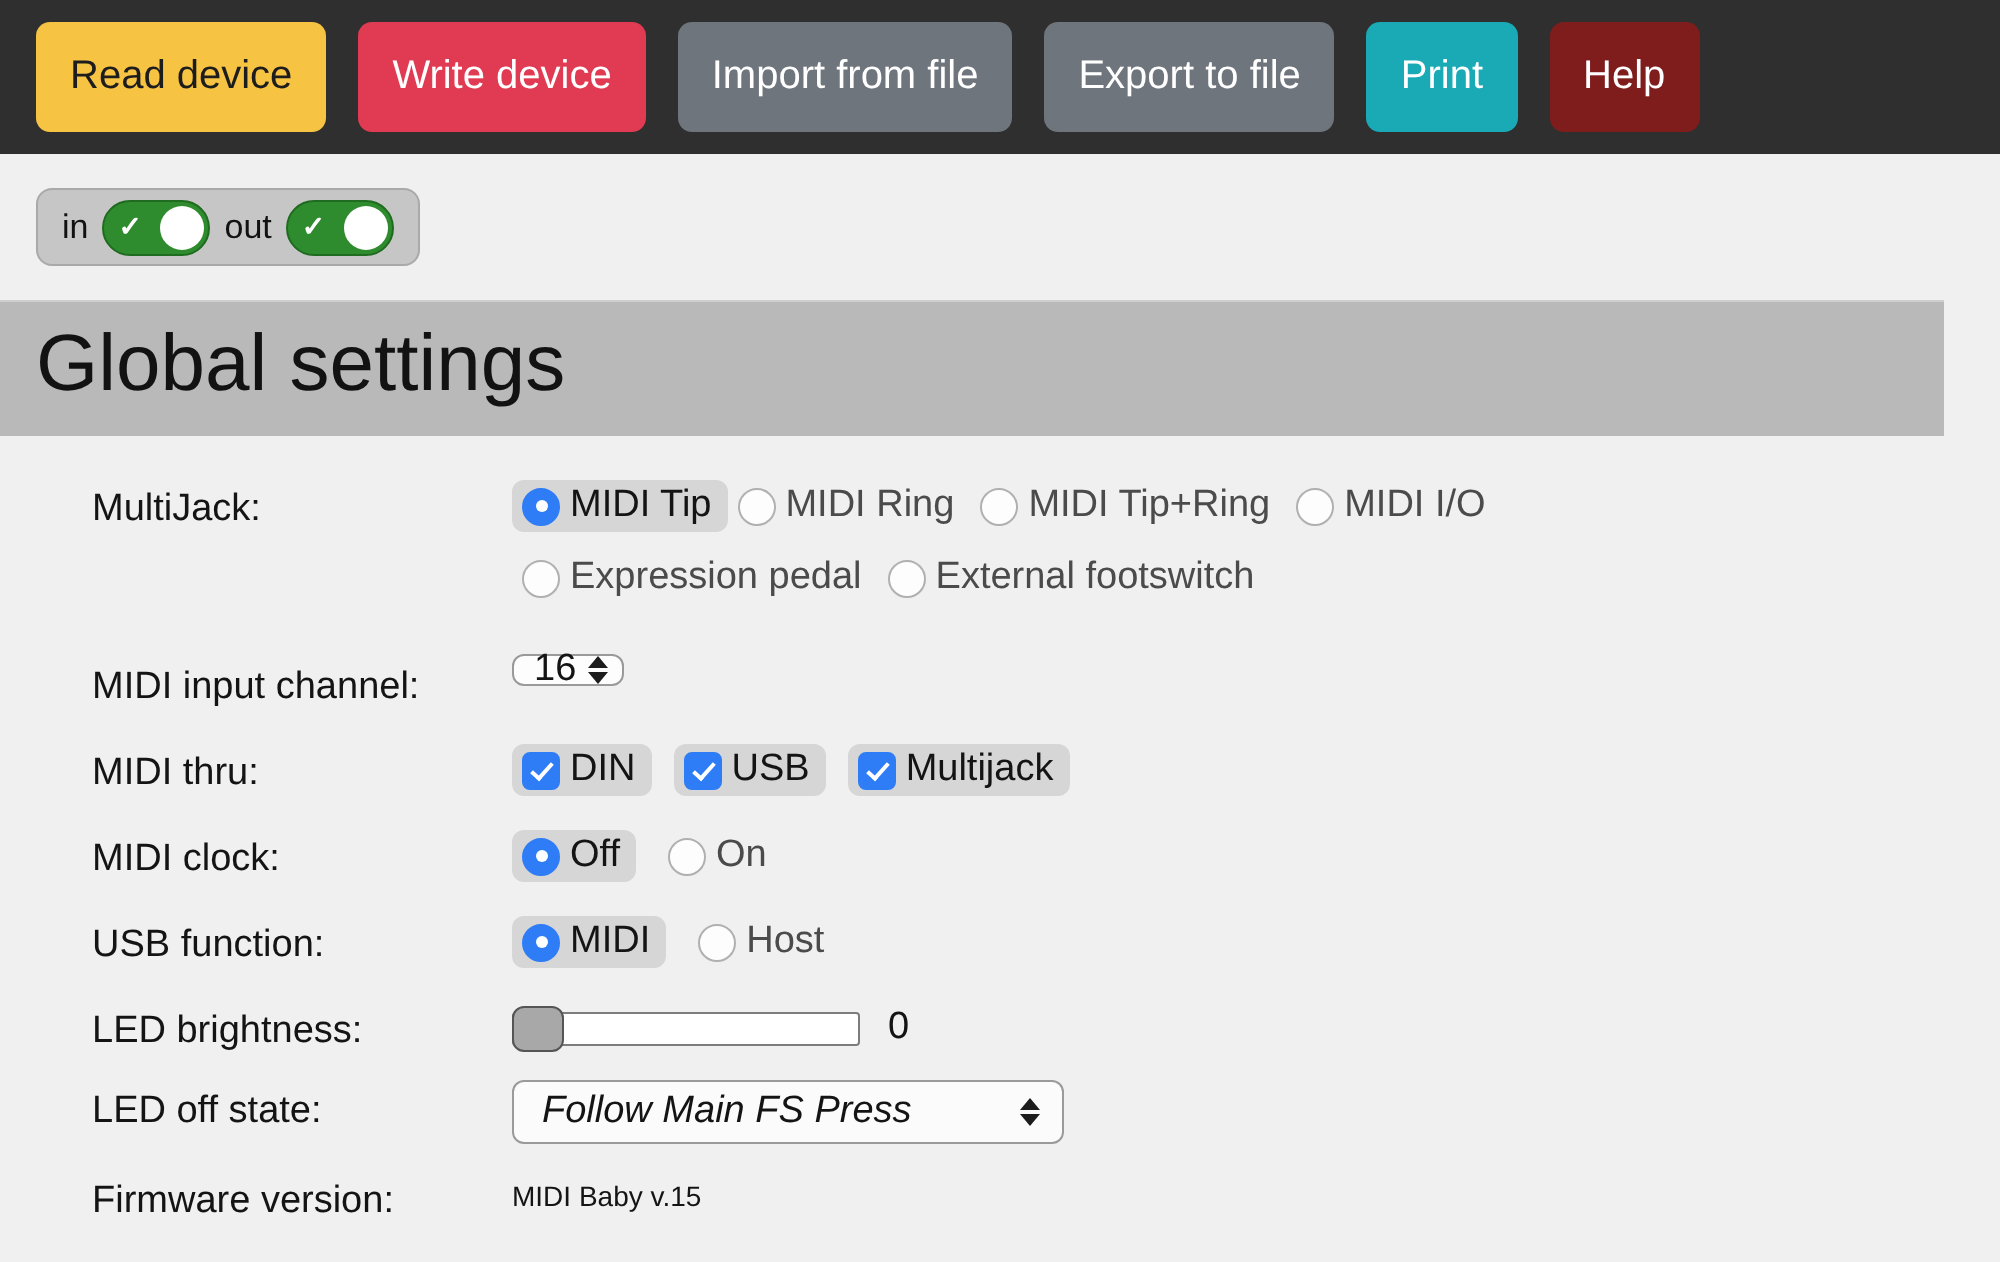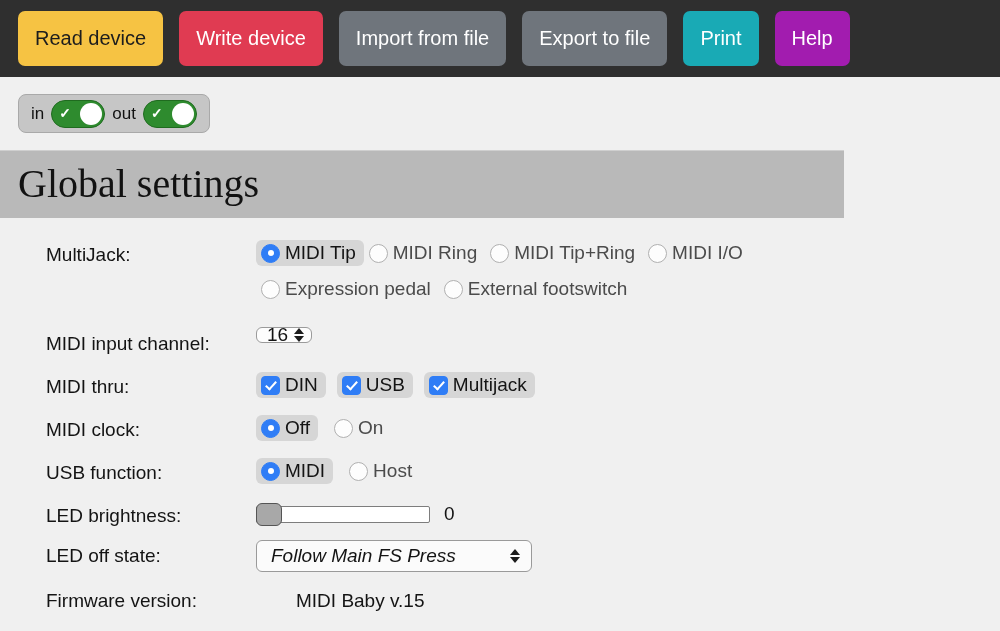--- a/index.html
+++ b/index.html
@@ -60,21 +60,21 @@
     cursor: pointer;
     white-space: nowrap;
     display: inline-block;
     text-align: center;
   }
   .tbtn-read   { background: #f6c343; color: #1d1d1d; }
   .tbtn-write  { background: #e03b52; color: #ffffff; }
   .tbtn-import { background: #6f757c; color: #ffffff; }
   .tbtn-export { background: #6f757c; color: #ffffff; }
   .tbtn-print  { background: #19aab5; color: #ffffff; }
-  .tbtn-help   { background: #a21caf; color: #ffffff; }
+  .tbtn-help   { background: #7f1d1d; color: #ffffff; }
 
   
   .status-strip {
     position: absolute;
     left: 0;
     top: 77px;
     width: 1000px;
     height: 73px;
     background: #f0f0f0;
   }
@@ -133,25 +133,24 @@
     font-size: 14px;
     line-height: 14px;
     font-weight: bold;
   }
 
   
   .title-band {
     position: absolute;
     left: 0;
     top: 150px;
-    width: 844px;
+    width: 972px;
     height: 68px;
     background: #b9b9b9;
     border-top: 1px solid #cfcfcf;
-    font-family: Liberation Serif, serif;
   }
   .title-band .title {
     position: absolute;
     left: 18px;
     top: 9px;
     font-size: 40px;
     color: #121212;
     letter-spacing: 0px;
   }
 
@@ -343,24 +342,23 @@
     border-radius: 6px;
     cursor: pointer;
   }
   .select .val {
     font-size: 19px;
     color: #141414;
     white-space: nowrap;
   }
 
   .static-value {
-    font-size: 19px;
+    font-size: 14px;
     color: #141414;
     white-space: nowrap;
-    margin-left: 40px;
   }
 </style>
 </head>
 <body>
 
 <div id="page">
 
   <div class="toolbar">
     <div class="toolbar-inner">
       <span class="tbtn tbtn-read">Read device</span>

